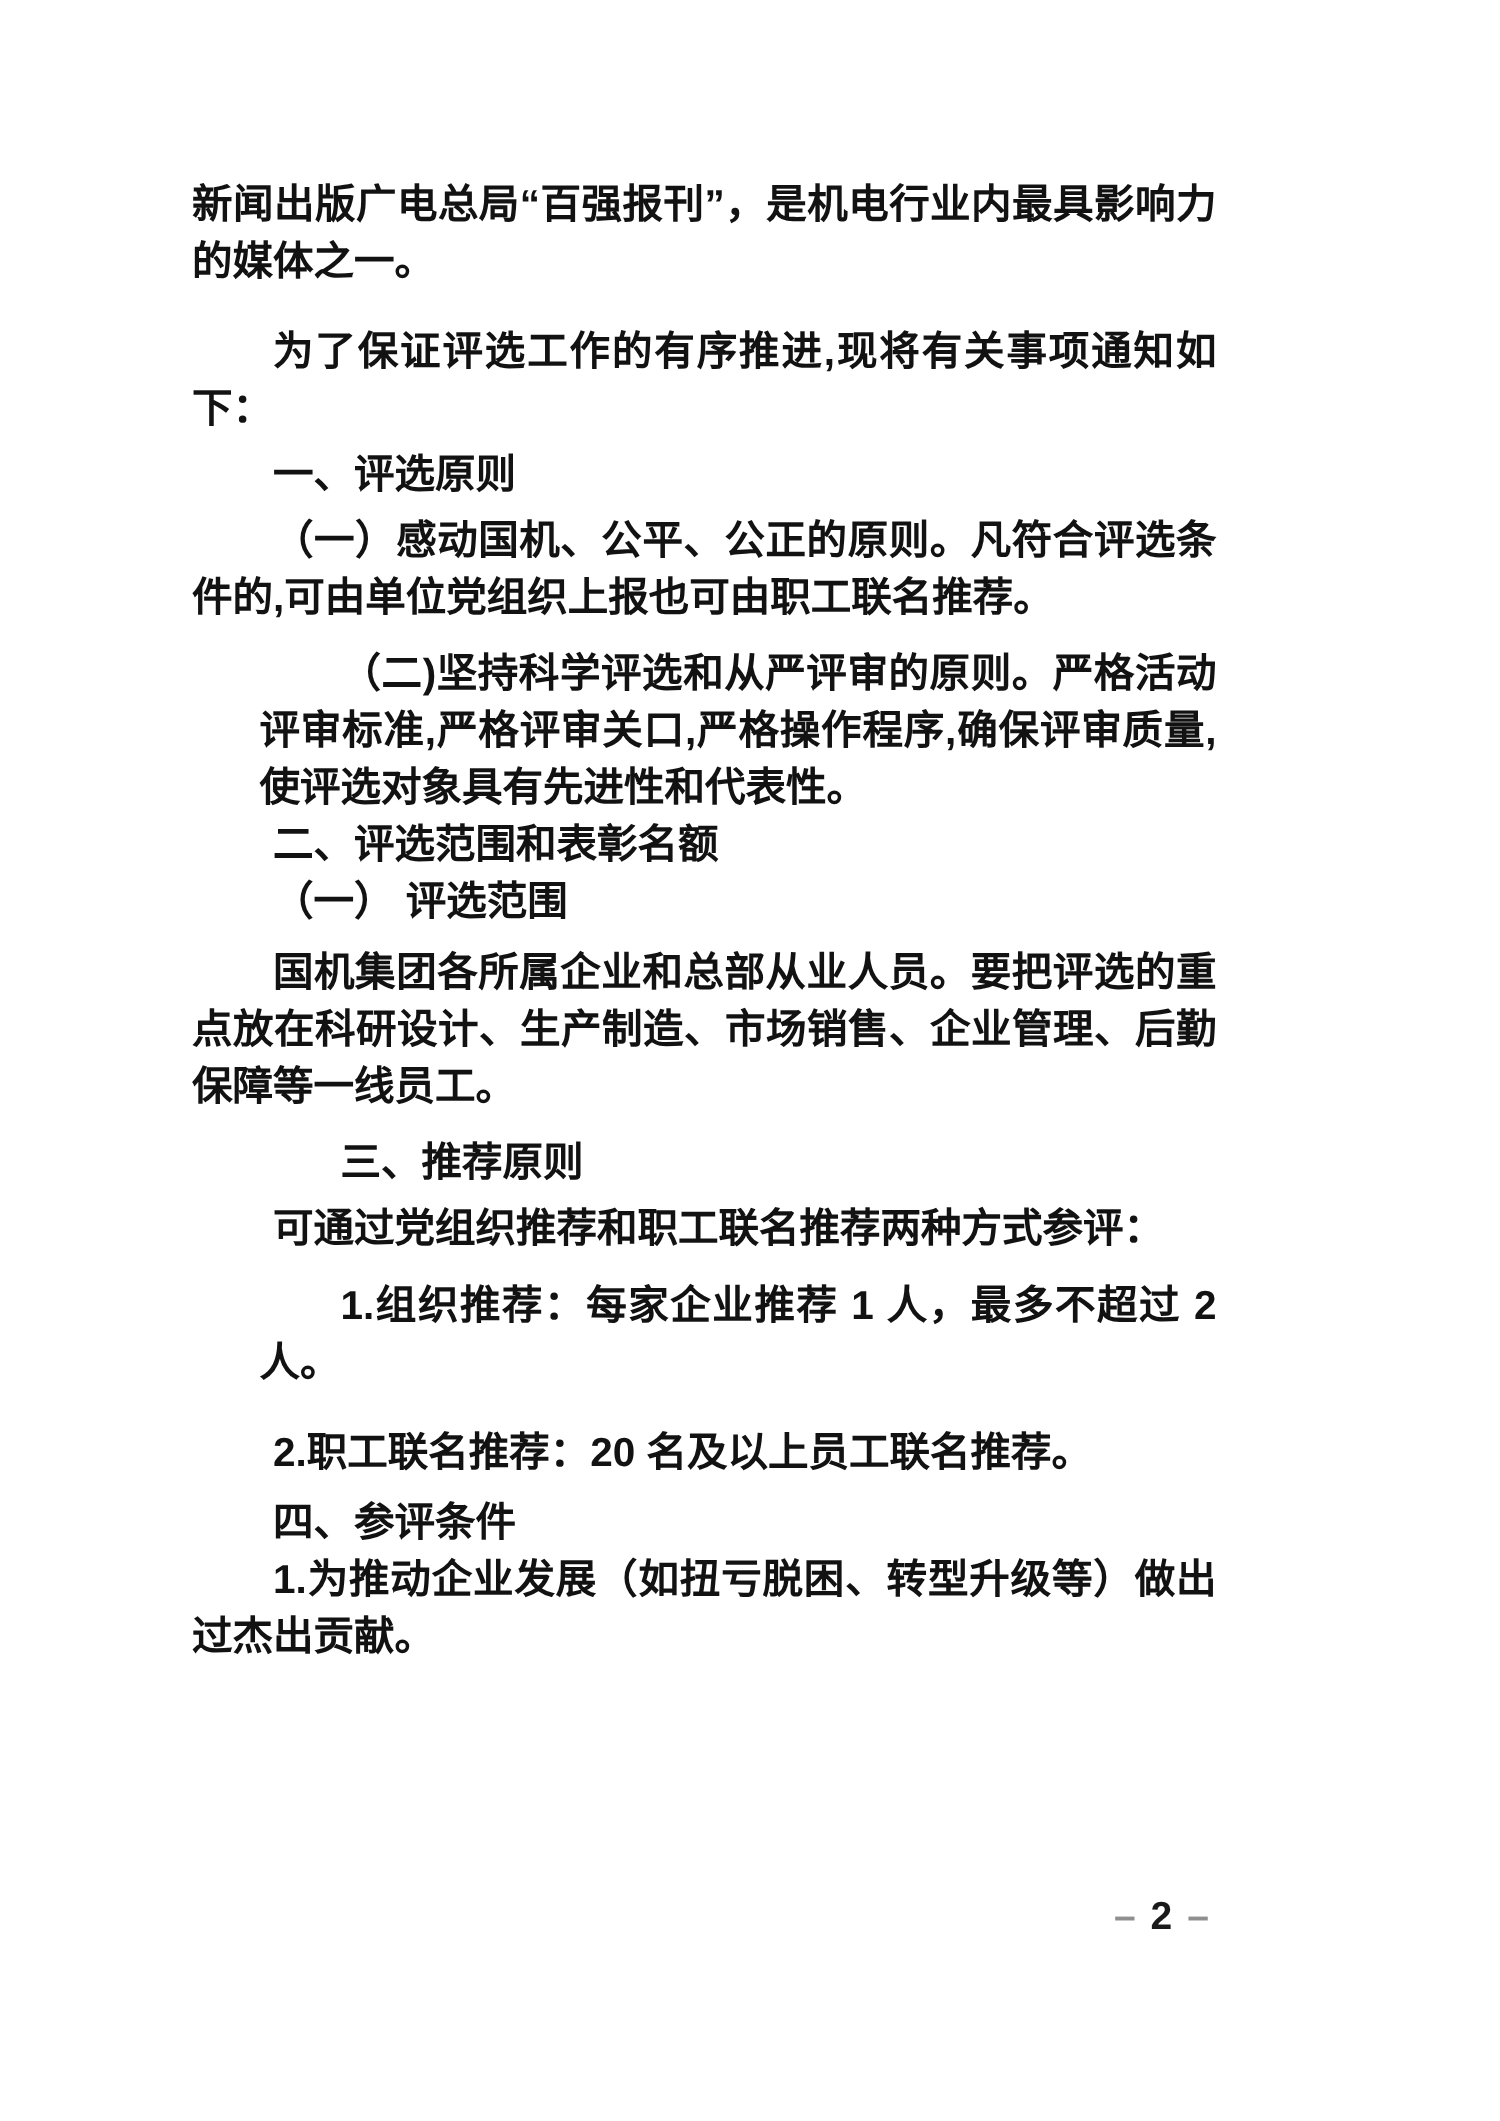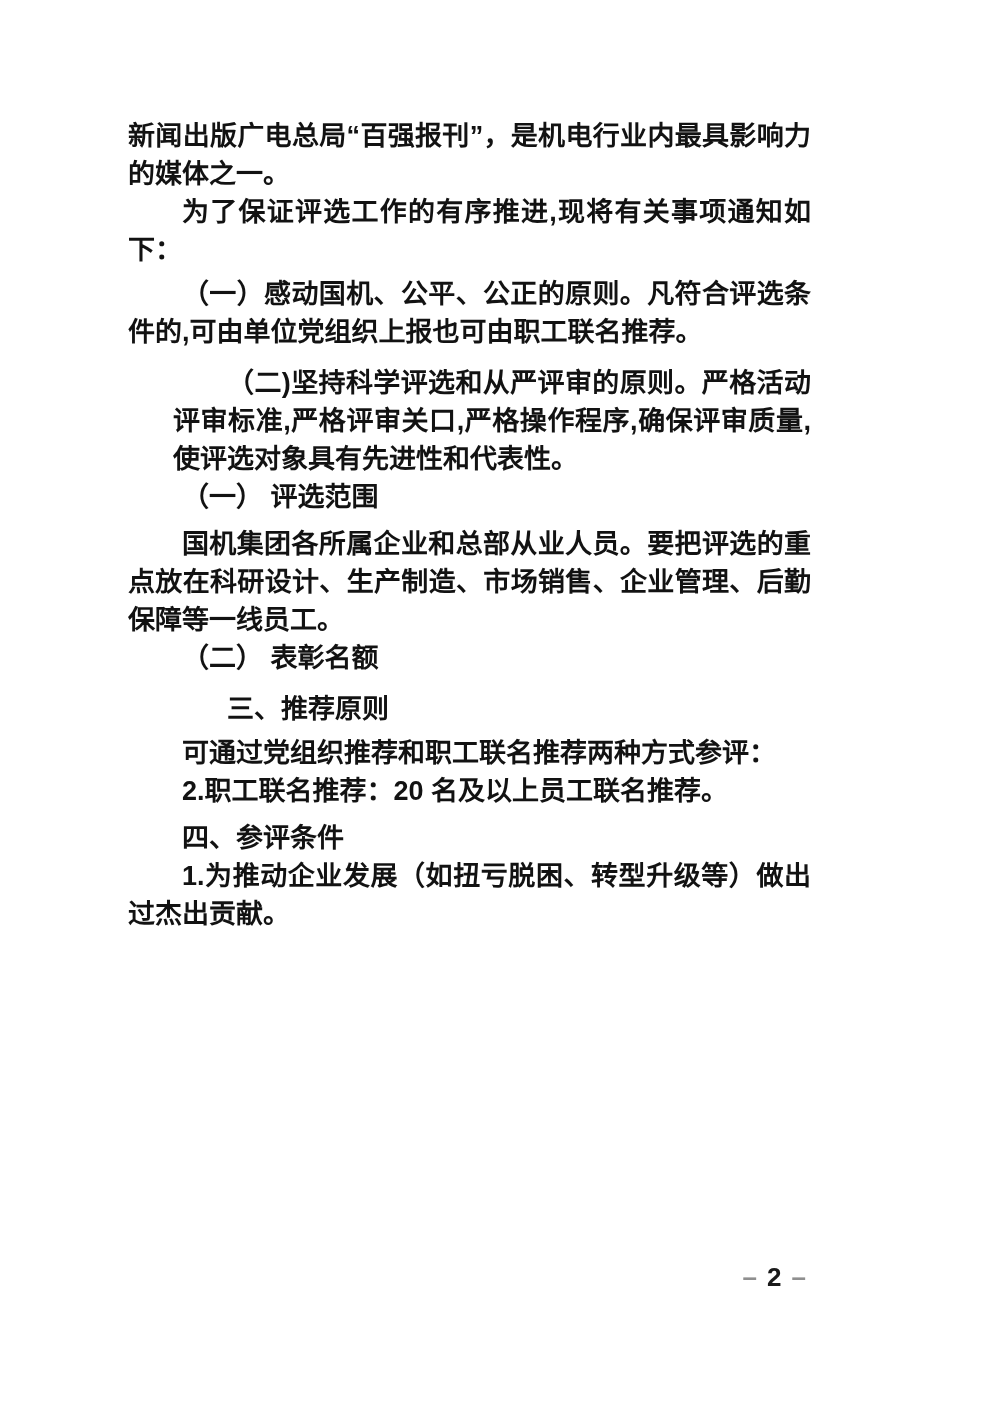--- a/index.html
+++ b/index.html
@@ -22,46 +22,48 @@
     line-height:38px;
     text-align:justify;
     word-break:break-all;
     margin:0;
   }
   .ind{ text-indent:54px; }
   .mt0 { margin-top:0; }
   .mtxs{ margin-top:6px; }
   .mts { margin-top:9px; }
   .mtm { margin-top:13px;margin-left:45px; }
-  .mtl { }
+  .mtl { margin-top:22px; }
   .pagenum{
     position:absolute;
     top:1262px;
     right:117px;
     font-size:26px;
     line-height:30px;
     white-space:nowrap;
   }
   .pagenum .dash{ color:#8f8f8f; }
   .pagenum .num{ color:#1a1a1a; padding:0 10px; }
 </style>
 </head>
 <body>
 
 <div class="page">
   <div class="content">
     <p class="blk mt0">新闻出版广电总局“百强报刊”，是机电行业内最具影响力的媒体之一。</p>
     <p class="blk ind mtl">为了保证评选工作的有序推进,现将有关事项通知如下：</p>
+    <p class="blk ind mtxs">一、评选原则</p>
     <p class="blk ind mtxs">（一）感动国机、公平、公正的原则。凡符合评选条件的,可由单位党组织上报也可由职工联名推荐。</p>
     <p class="blk ind mtm">（二)坚持科学评选和从严评审的原则。严格活动评审标准,严格评审关口,严格操作程序,确保评审质量,使评选对象具有先进性和代表性。</p>
+    <p class="blk ind mt0">二、评选范围和表彰名额</p>
     <p class="blk ind mt0">（一） 评选范围</p>
     <p class="blk ind mts">国机集团各所属企业和总部从业人员。要把评选的重点放在科研设计、生产制造、市场销售、企业管理、后勤保障等一线员工。</p>
-    <p class="blk ind mt0">（二） 表彰名额</p>
     <p class="blk ind mtm">三、推荐原则</p>
     <p class="blk ind mtxs">可通过党组织推荐和职工联名推荐两种方式参评：</p>
+    <p class="blk ind mtm">1.组织推荐：每家企业推荐 1 人，最多不超过 2 人。</p>
     <p class="blk ind mtl">2.职工联名推荐：20 名及以上员工联名推荐。</p>
     <p class="blk ind mts">四、参评条件</p>
     <p class="blk ind mt0">1.为推动企业发展（如扭亏脱困、转型升级等）做出过杰出贡献。</p>
   </div>
 
   <div class="pagenum">
     <span class="dash">–</span><span class="num">2</span><span class="dash">–</span>
   </div>
 </div>
 

